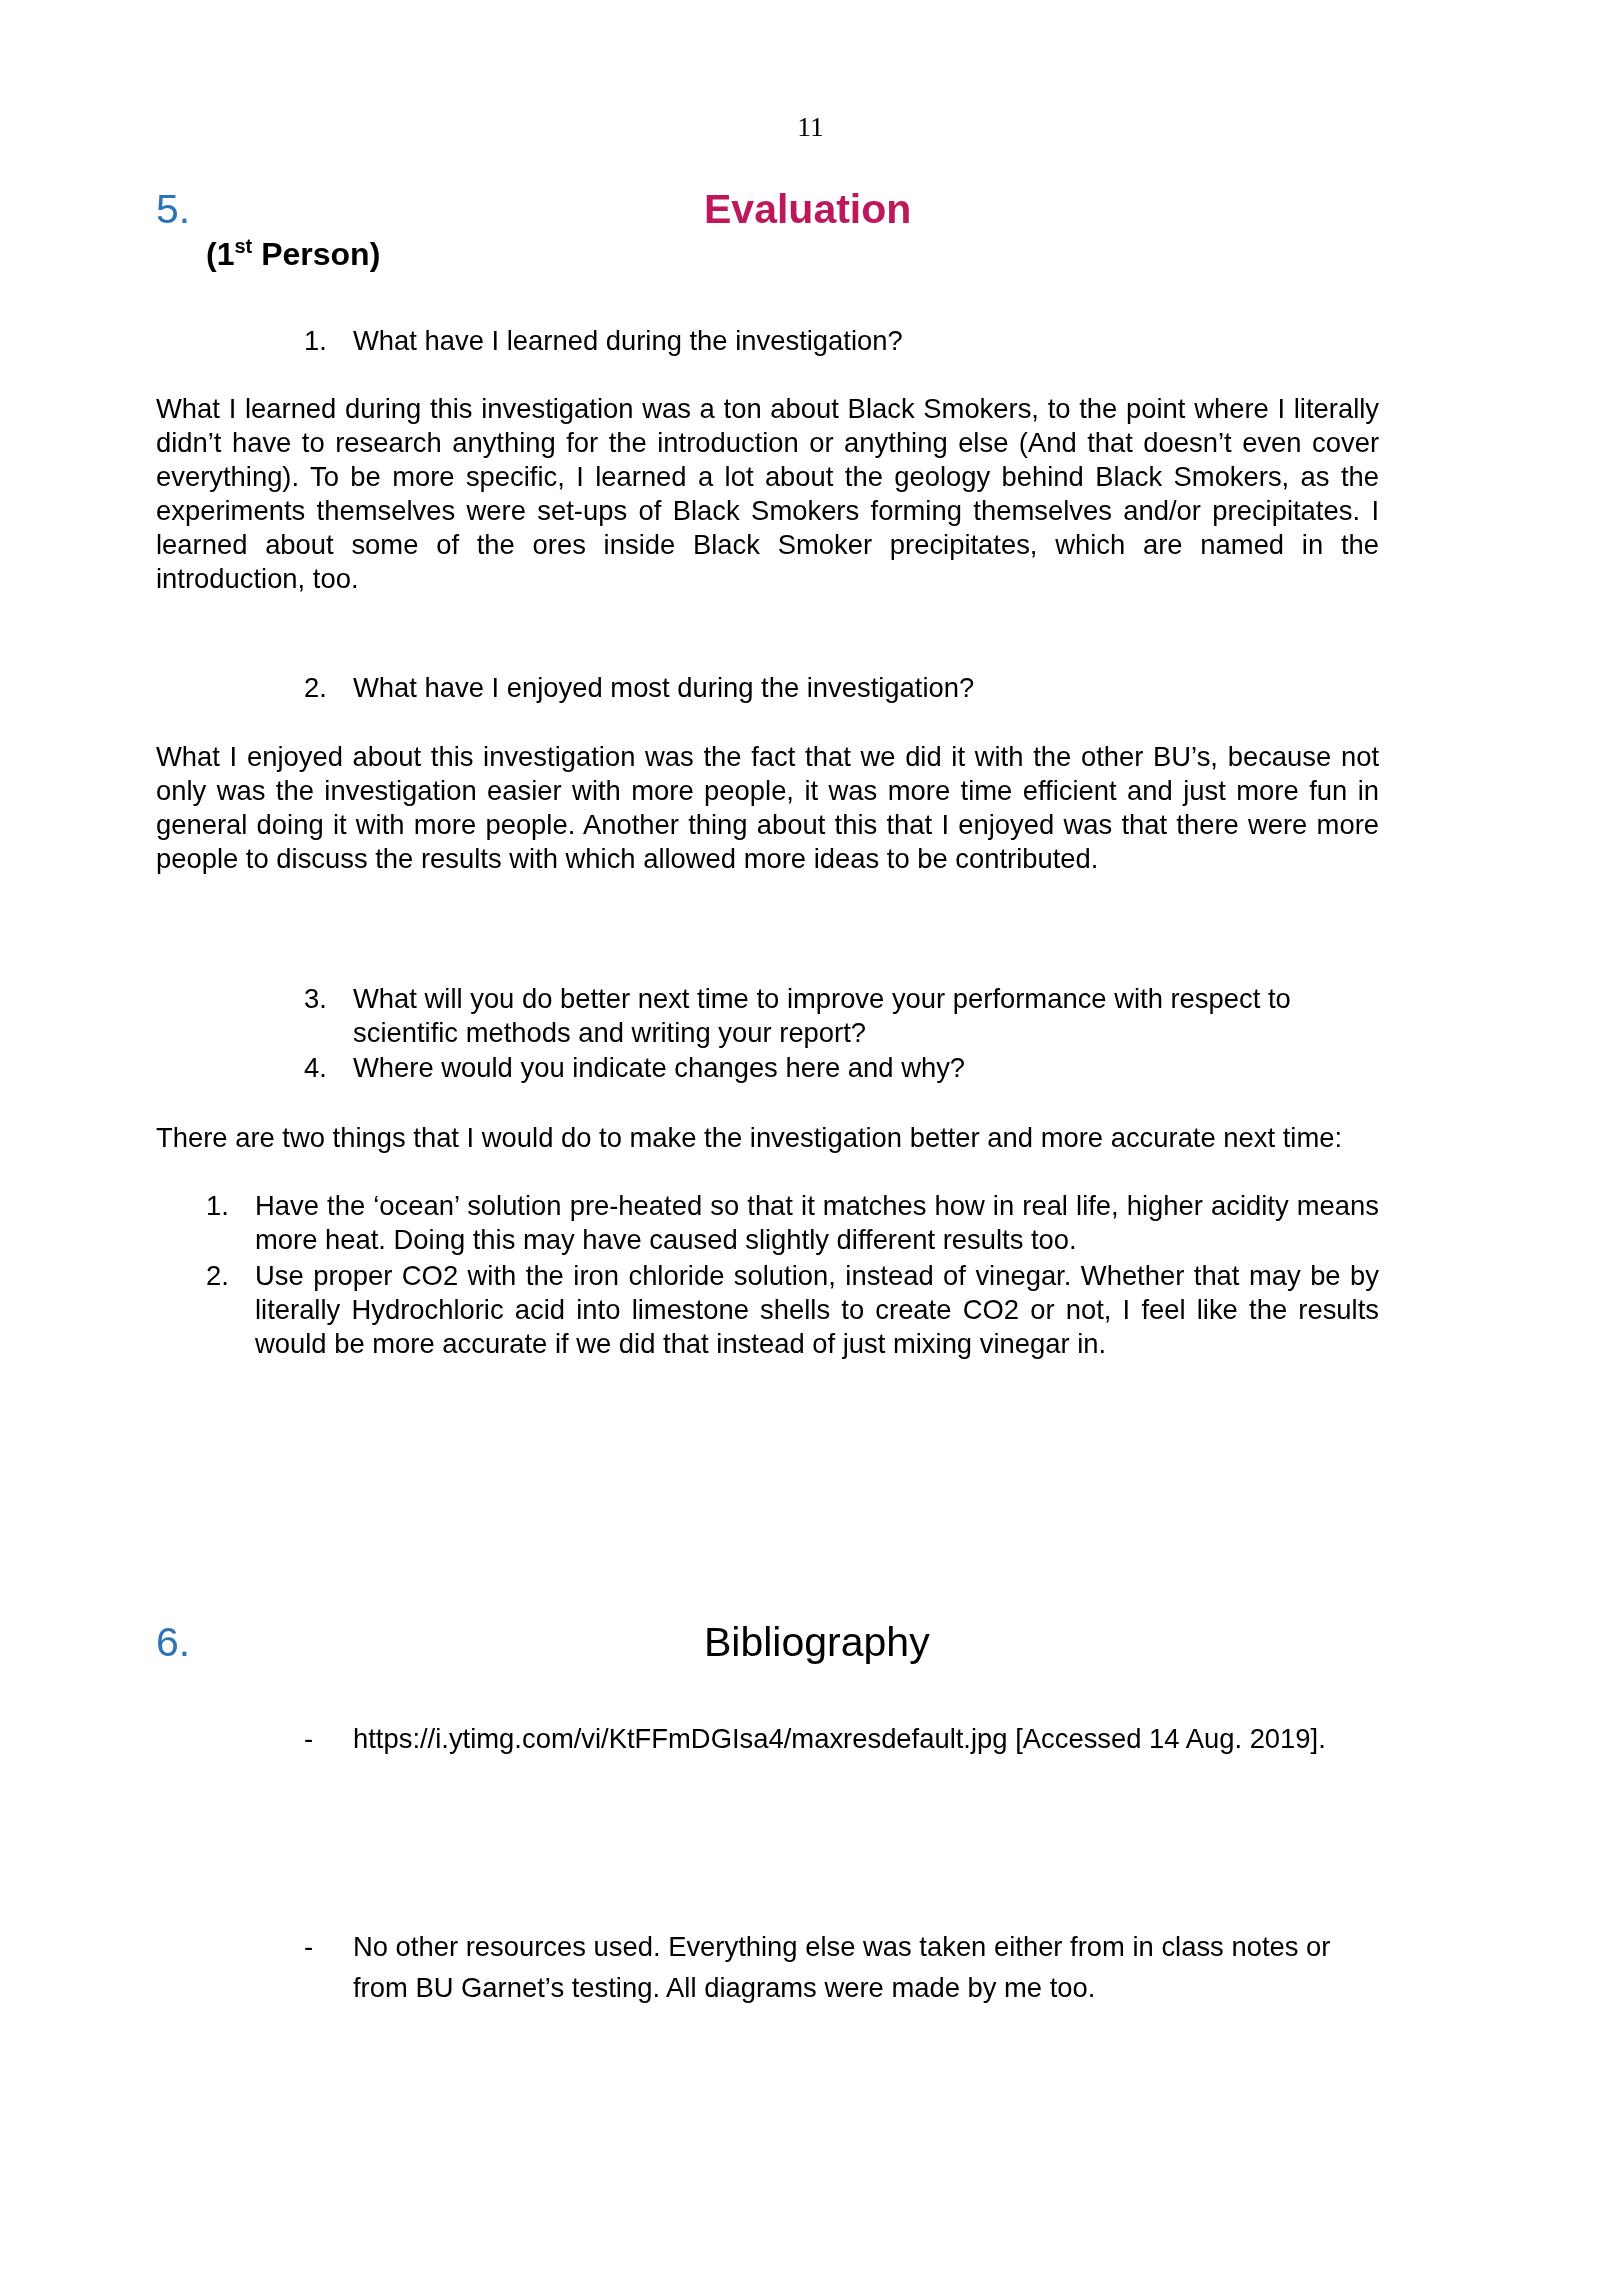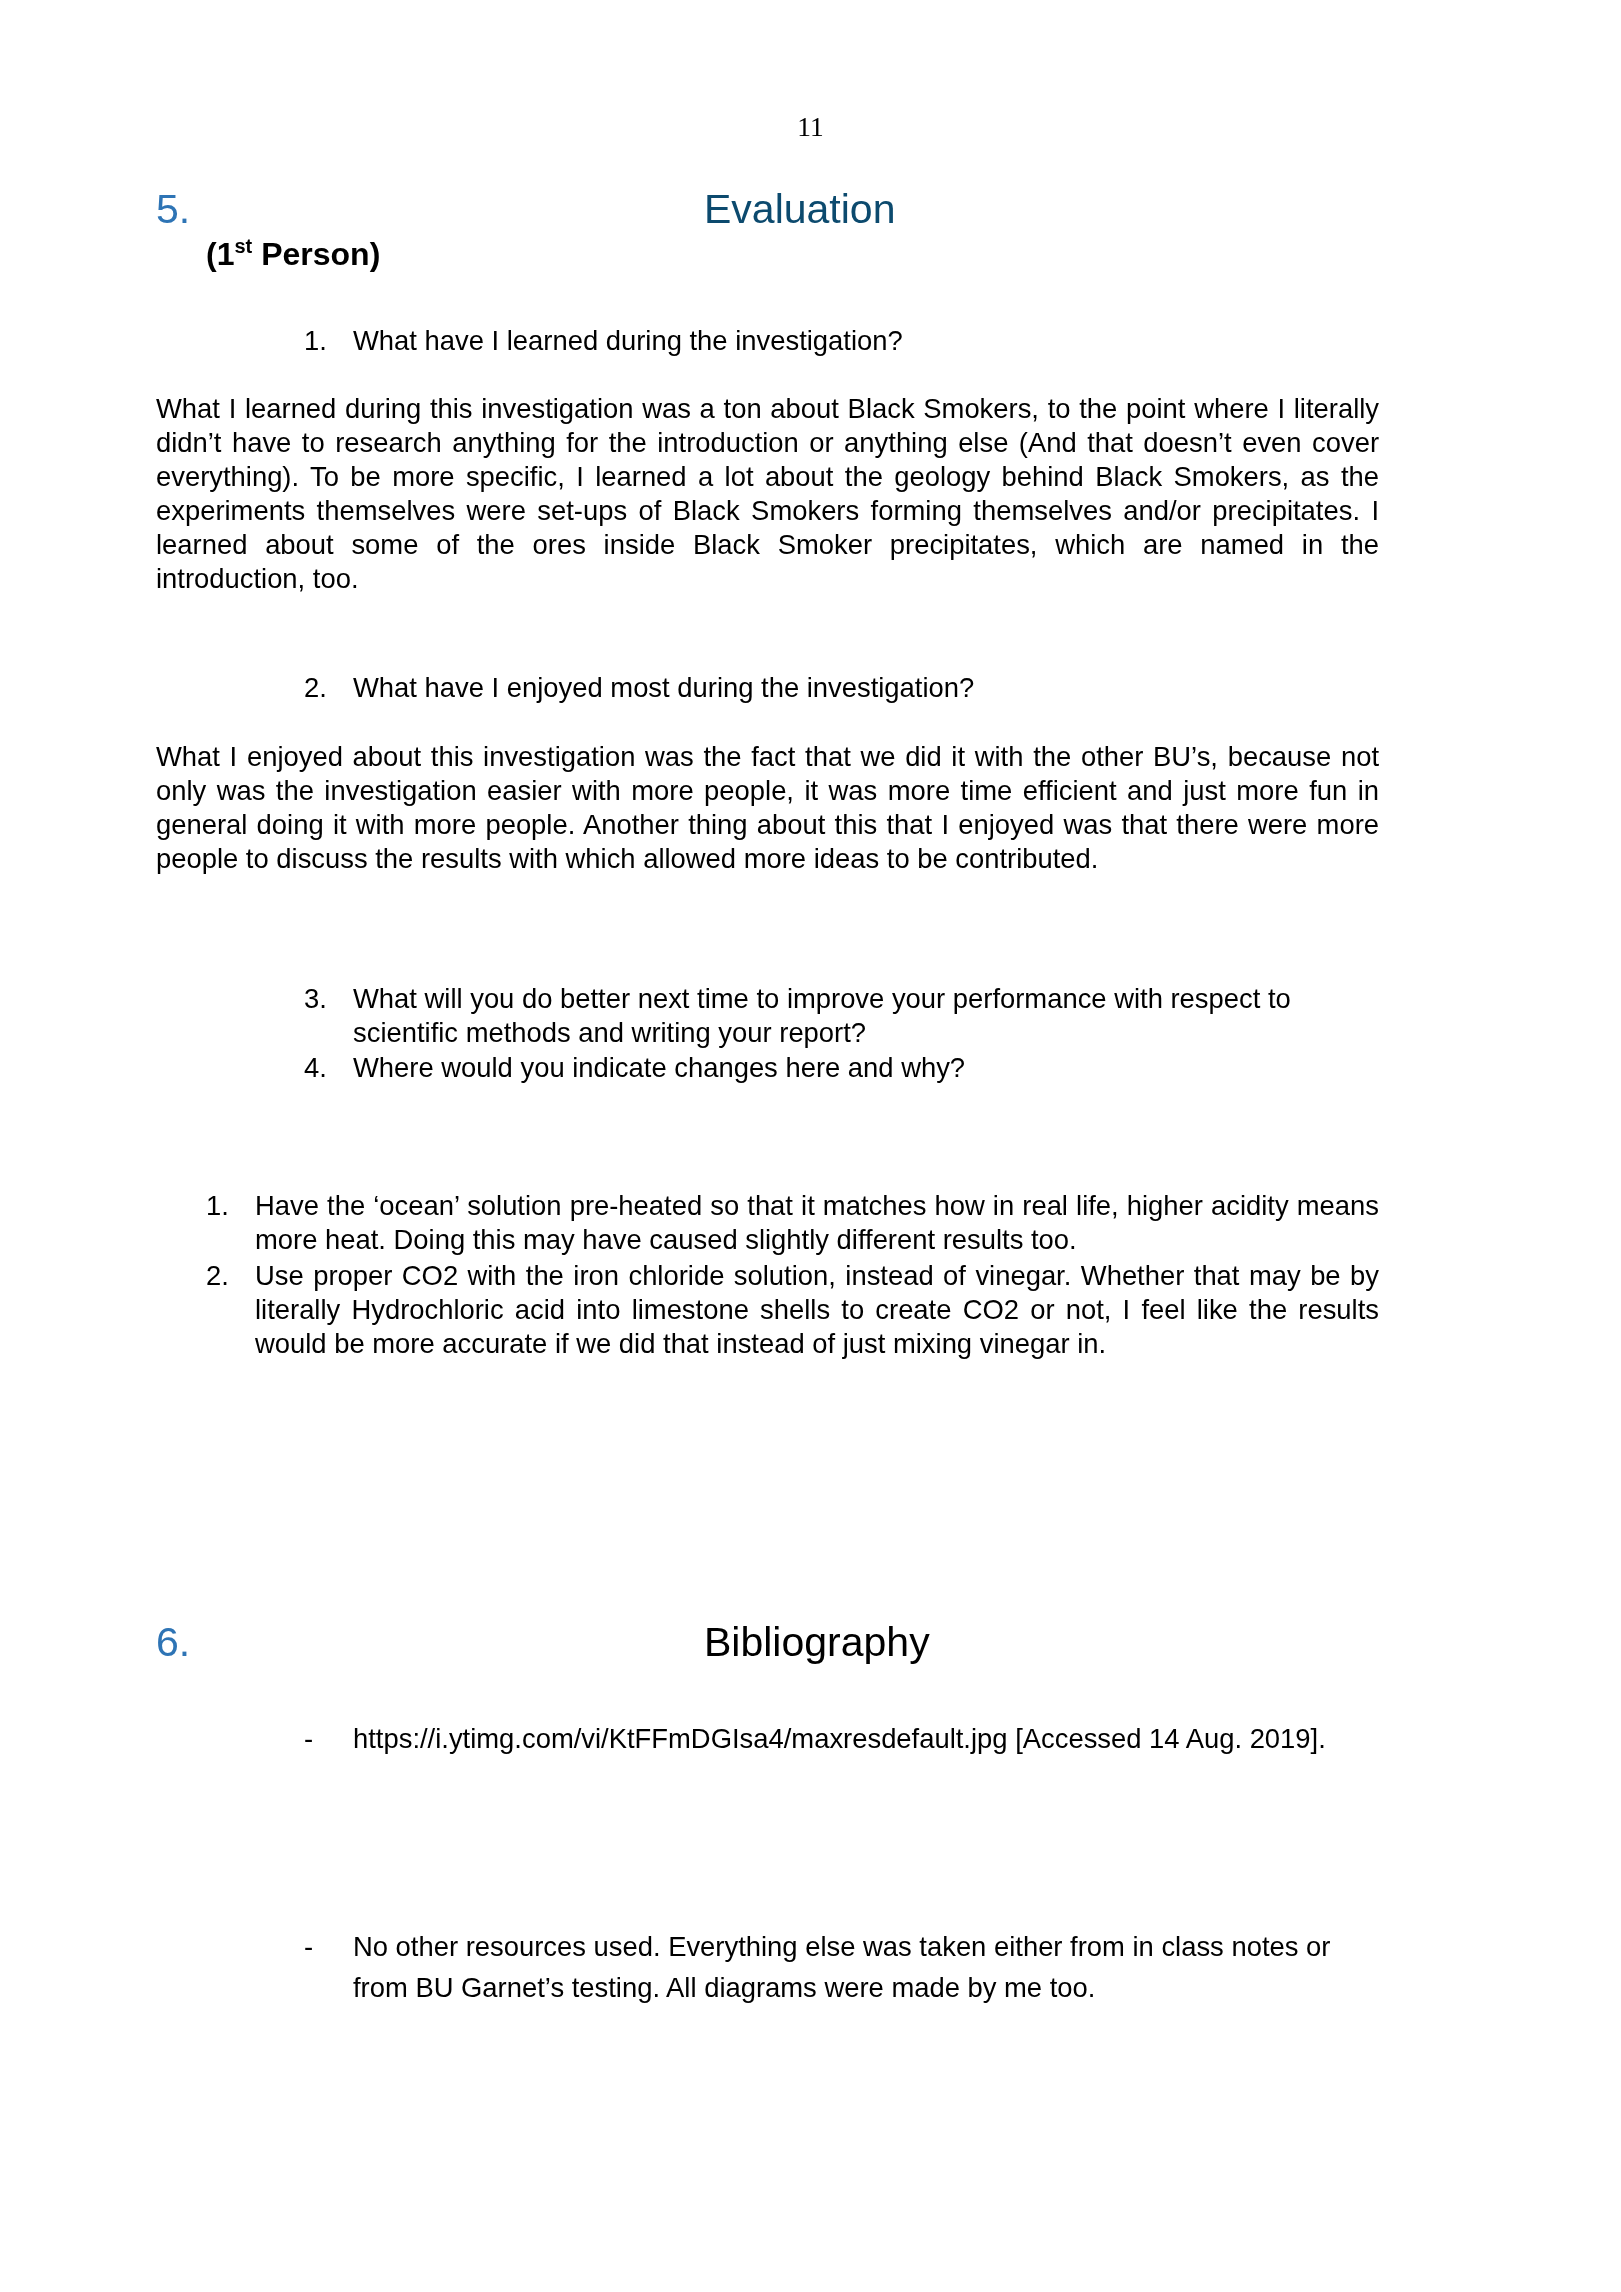--- a/index.html
+++ b/index.html
@@ -33,21 +33,21 @@
     em { font-style: italic; }
   </style>
 </head>
 <body>
 
 <div class="page">
 
   <div class="pagenum">11</div>
 
   <div class="sec-num" style="left: 156px; top: 174px; color: rgb(46, 116, 181);">5.</div>
-  <div class="sec-title" style="left: 704px; top: 174px; color: #0c4a6e;">Evaluation</div>
+  <div class="sec-title" style="left: 704px; top: 174px; color: #be185d; font-weight: bold;">Evaluation</div>
   <div class="sub"><span>(1</span><sup>st</sup><span> Person)</span></div>
 
   <div class="q txt" style="top:312px;">
     <span class="n">1.</span>
     <span class="t">What have I learned during the investigation?</span>
   </div>
 
   <div class="para txt" style="top:380px;">What I learned during this investigation was a ton about Black Smokers, to the point where I literally didn’t have to research anything for the introduction or anything else (And that doesn’t even cover everything). To be more specific, I learned a lot about the geology behind Black Smokers, as the experiments themselves were set-ups of Black Smokers forming themselves and/or precipitates. I learned about some of the ores inside Black Smoker precipitates, which are named in the introduction, too.</div>
 
   <div class="q txt" style="top:659px;">
@@ -59,20 +59,21 @@
 
   <div class="q txt" style="top:970px;">
     <span class="n">3.</span>
     <span class="t">What will you do better next time to improve your performance with respect to scientific methods and writing your report?</span>
   </div>
   <div class="q txt" style="top:1039px;">
     <span class="n">4.</span>
     <span class="t">Where would you indicate changes here and why?</span>
   </div>
 
+  <div class="para txt" style="top:1109px;">There are two things that I would do to make the investigation better and more accurate next time:</div>
 
   <div class="li txt" style="top:1177px;">
     <span class="n">1.</span>
     <span class="t">Have the ‘ocean’ solution pre-heated so that it matches how in real life, higher acidity means more heat. Doing this may have caused slightly different results too.</span>
   </div>
   <div class="li txt" style="top:1247px;">
     <span class="n">2.</span>
     <span class="t">Use proper CO2 with the iron chloride solution, instead of vinegar. Whether that may be by literally Hydrochloric acid into limestone shells to create CO2 or not, I feel like the results would be more accurate if we did that instead of just mixing vinegar in.</span>
   </div>
 

